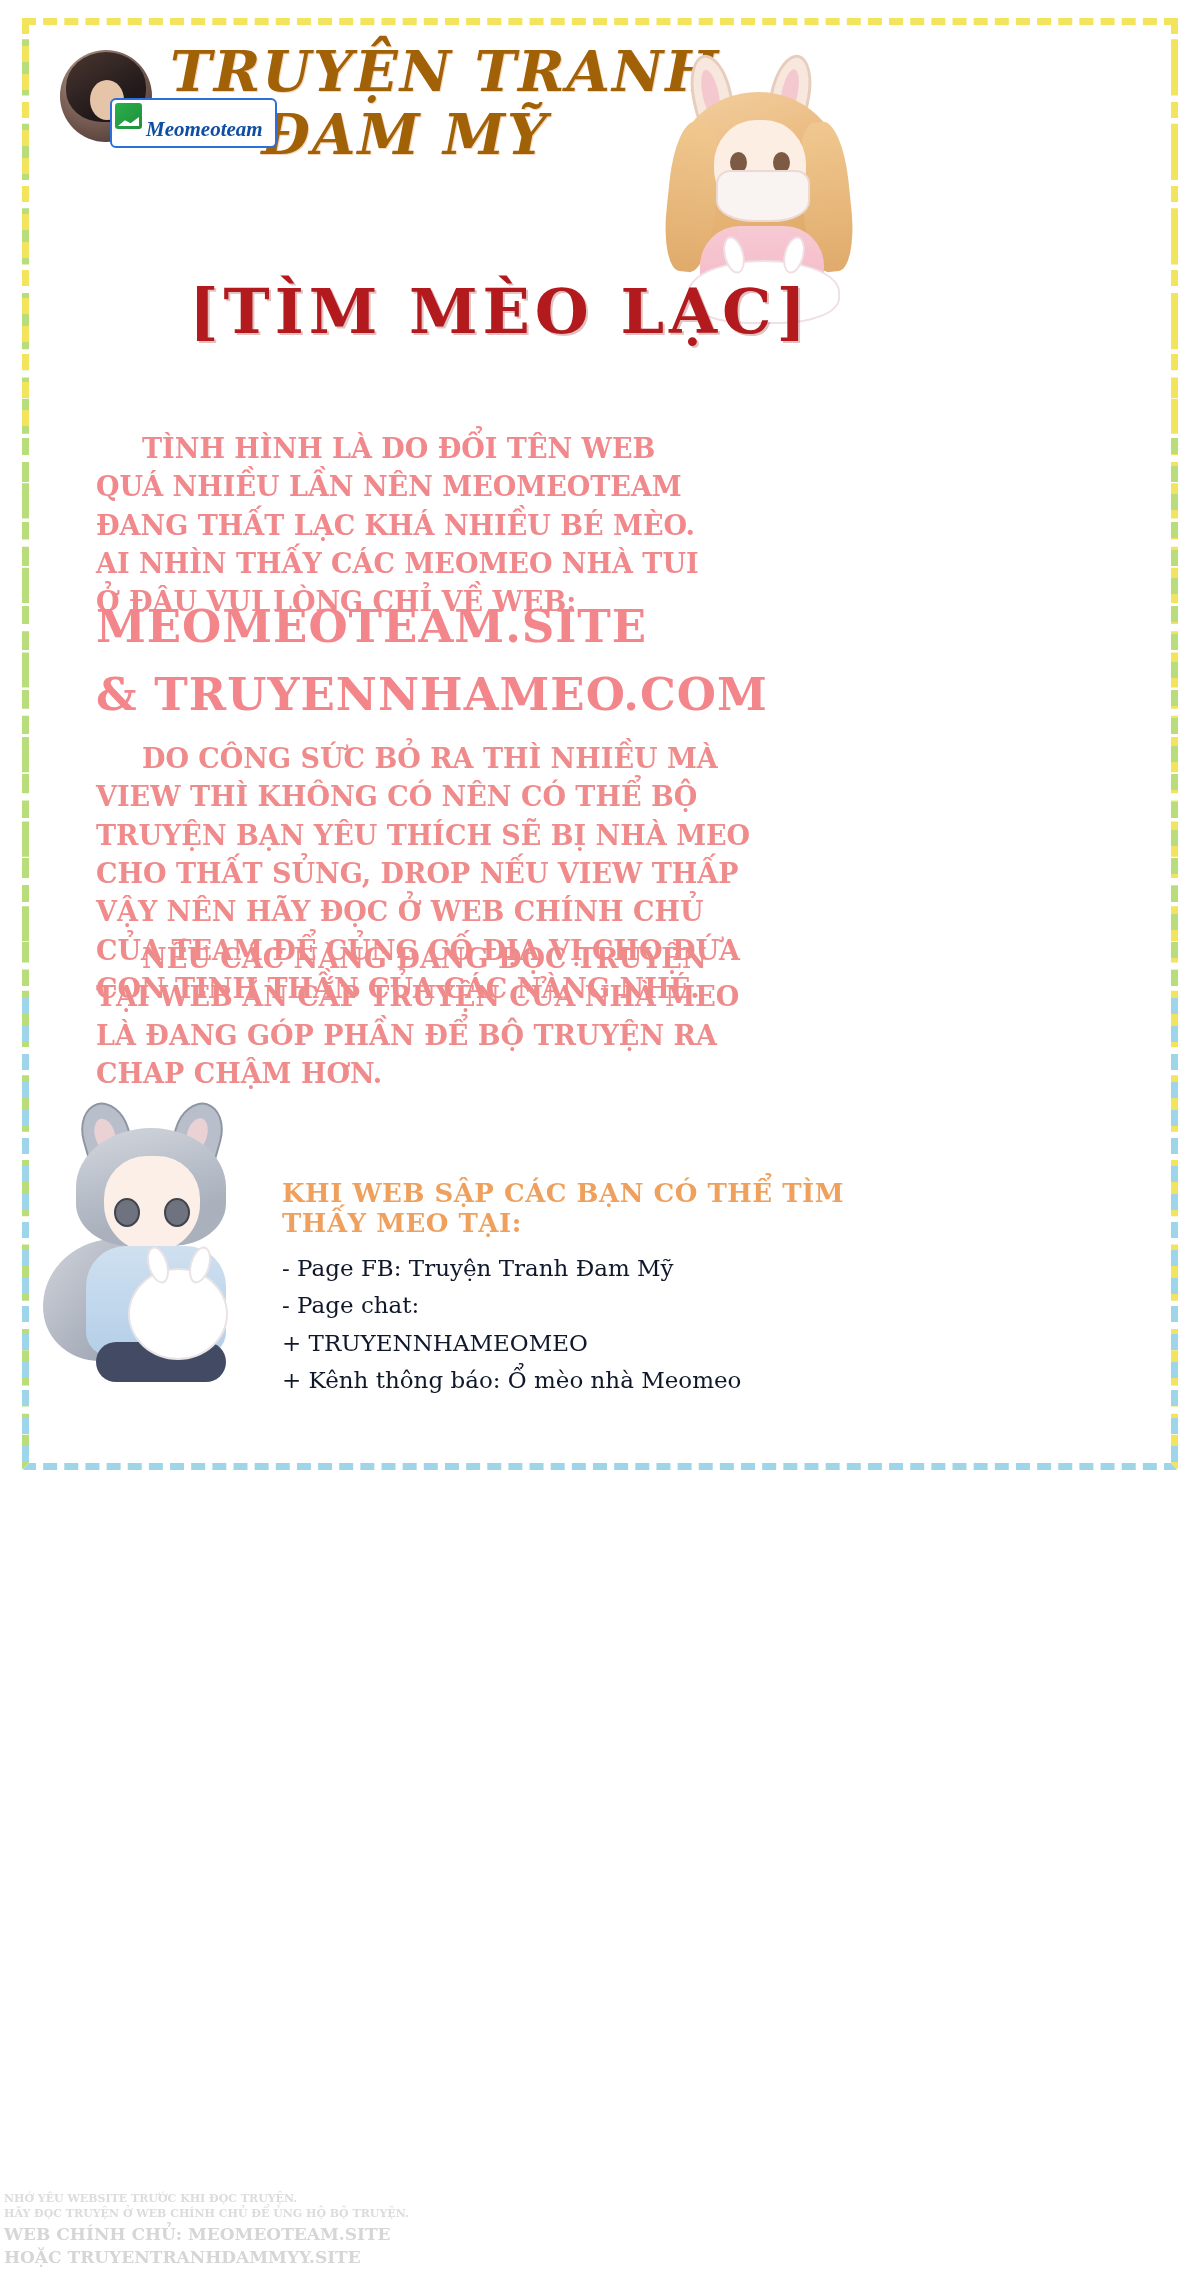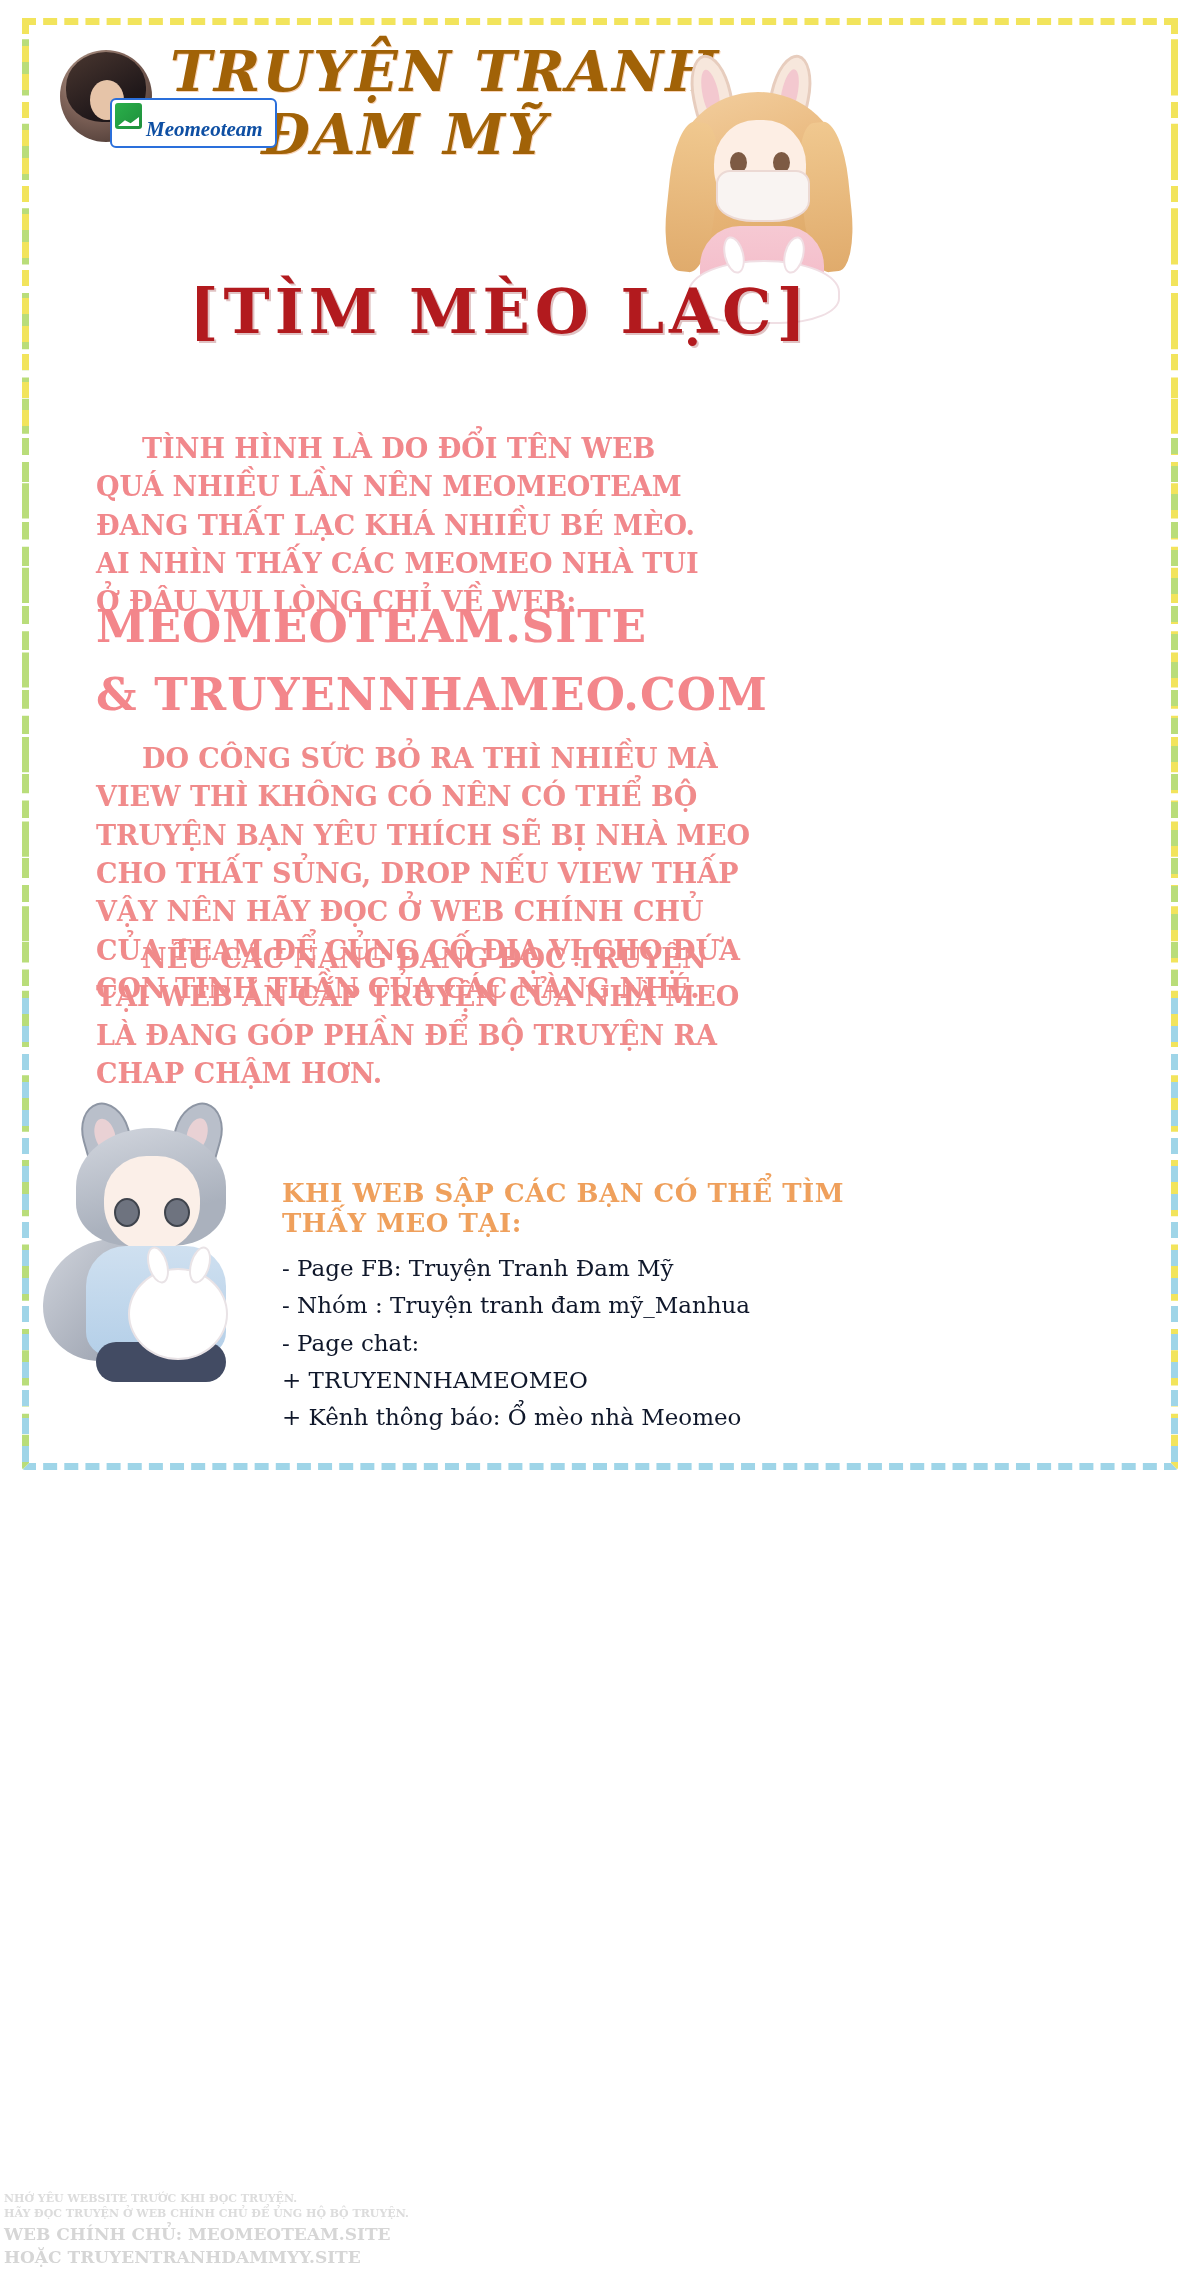--- a/index.html
+++ b/index.html
@@ -525,21 +525,20 @@
     <div class="w-eye l"></div>
     <div class="w-eye r"></div>
     <div class="w-body"></div>
     <div class="w-legs"></div>
     <div class="w-plush"></div>
   </div>
 
   <div class="contact">
     <div class="contact-title">KHI WEB SẬP CÁC BẠN CÓ THỂ TÌM THẤY MEO TẠI:</div>
     <div class="contact-item">- Page FB: Truyện Tranh Đam Mỹ</div>
-    <div class="contact-item">- Nhóm : Truyện tranh đam mỹ_Manhua</div>
     <div class="contact-item">- Page chat:</div>
     <div class="contact-item">+ TRUYENNHAMEOMEO</div>
     <div class="contact-item">+ Kênh thông báo: Ổ mèo nhà Meomeo</div>
   </div>
 
   <div class="bottom-blank"></div>
 
   <div class="footer">
     <div class="tiny">NHỚ YÊU WEBSITE TRƯỚC KHI ĐỌC TRUYỆN.</div>
     <div class="tiny">HÃY ĐỌC TRUYỆN Ở WEB CHÍNH CHỦ ĐỂ ỦNG HỘ BỘ TRUYỆN.</div>

